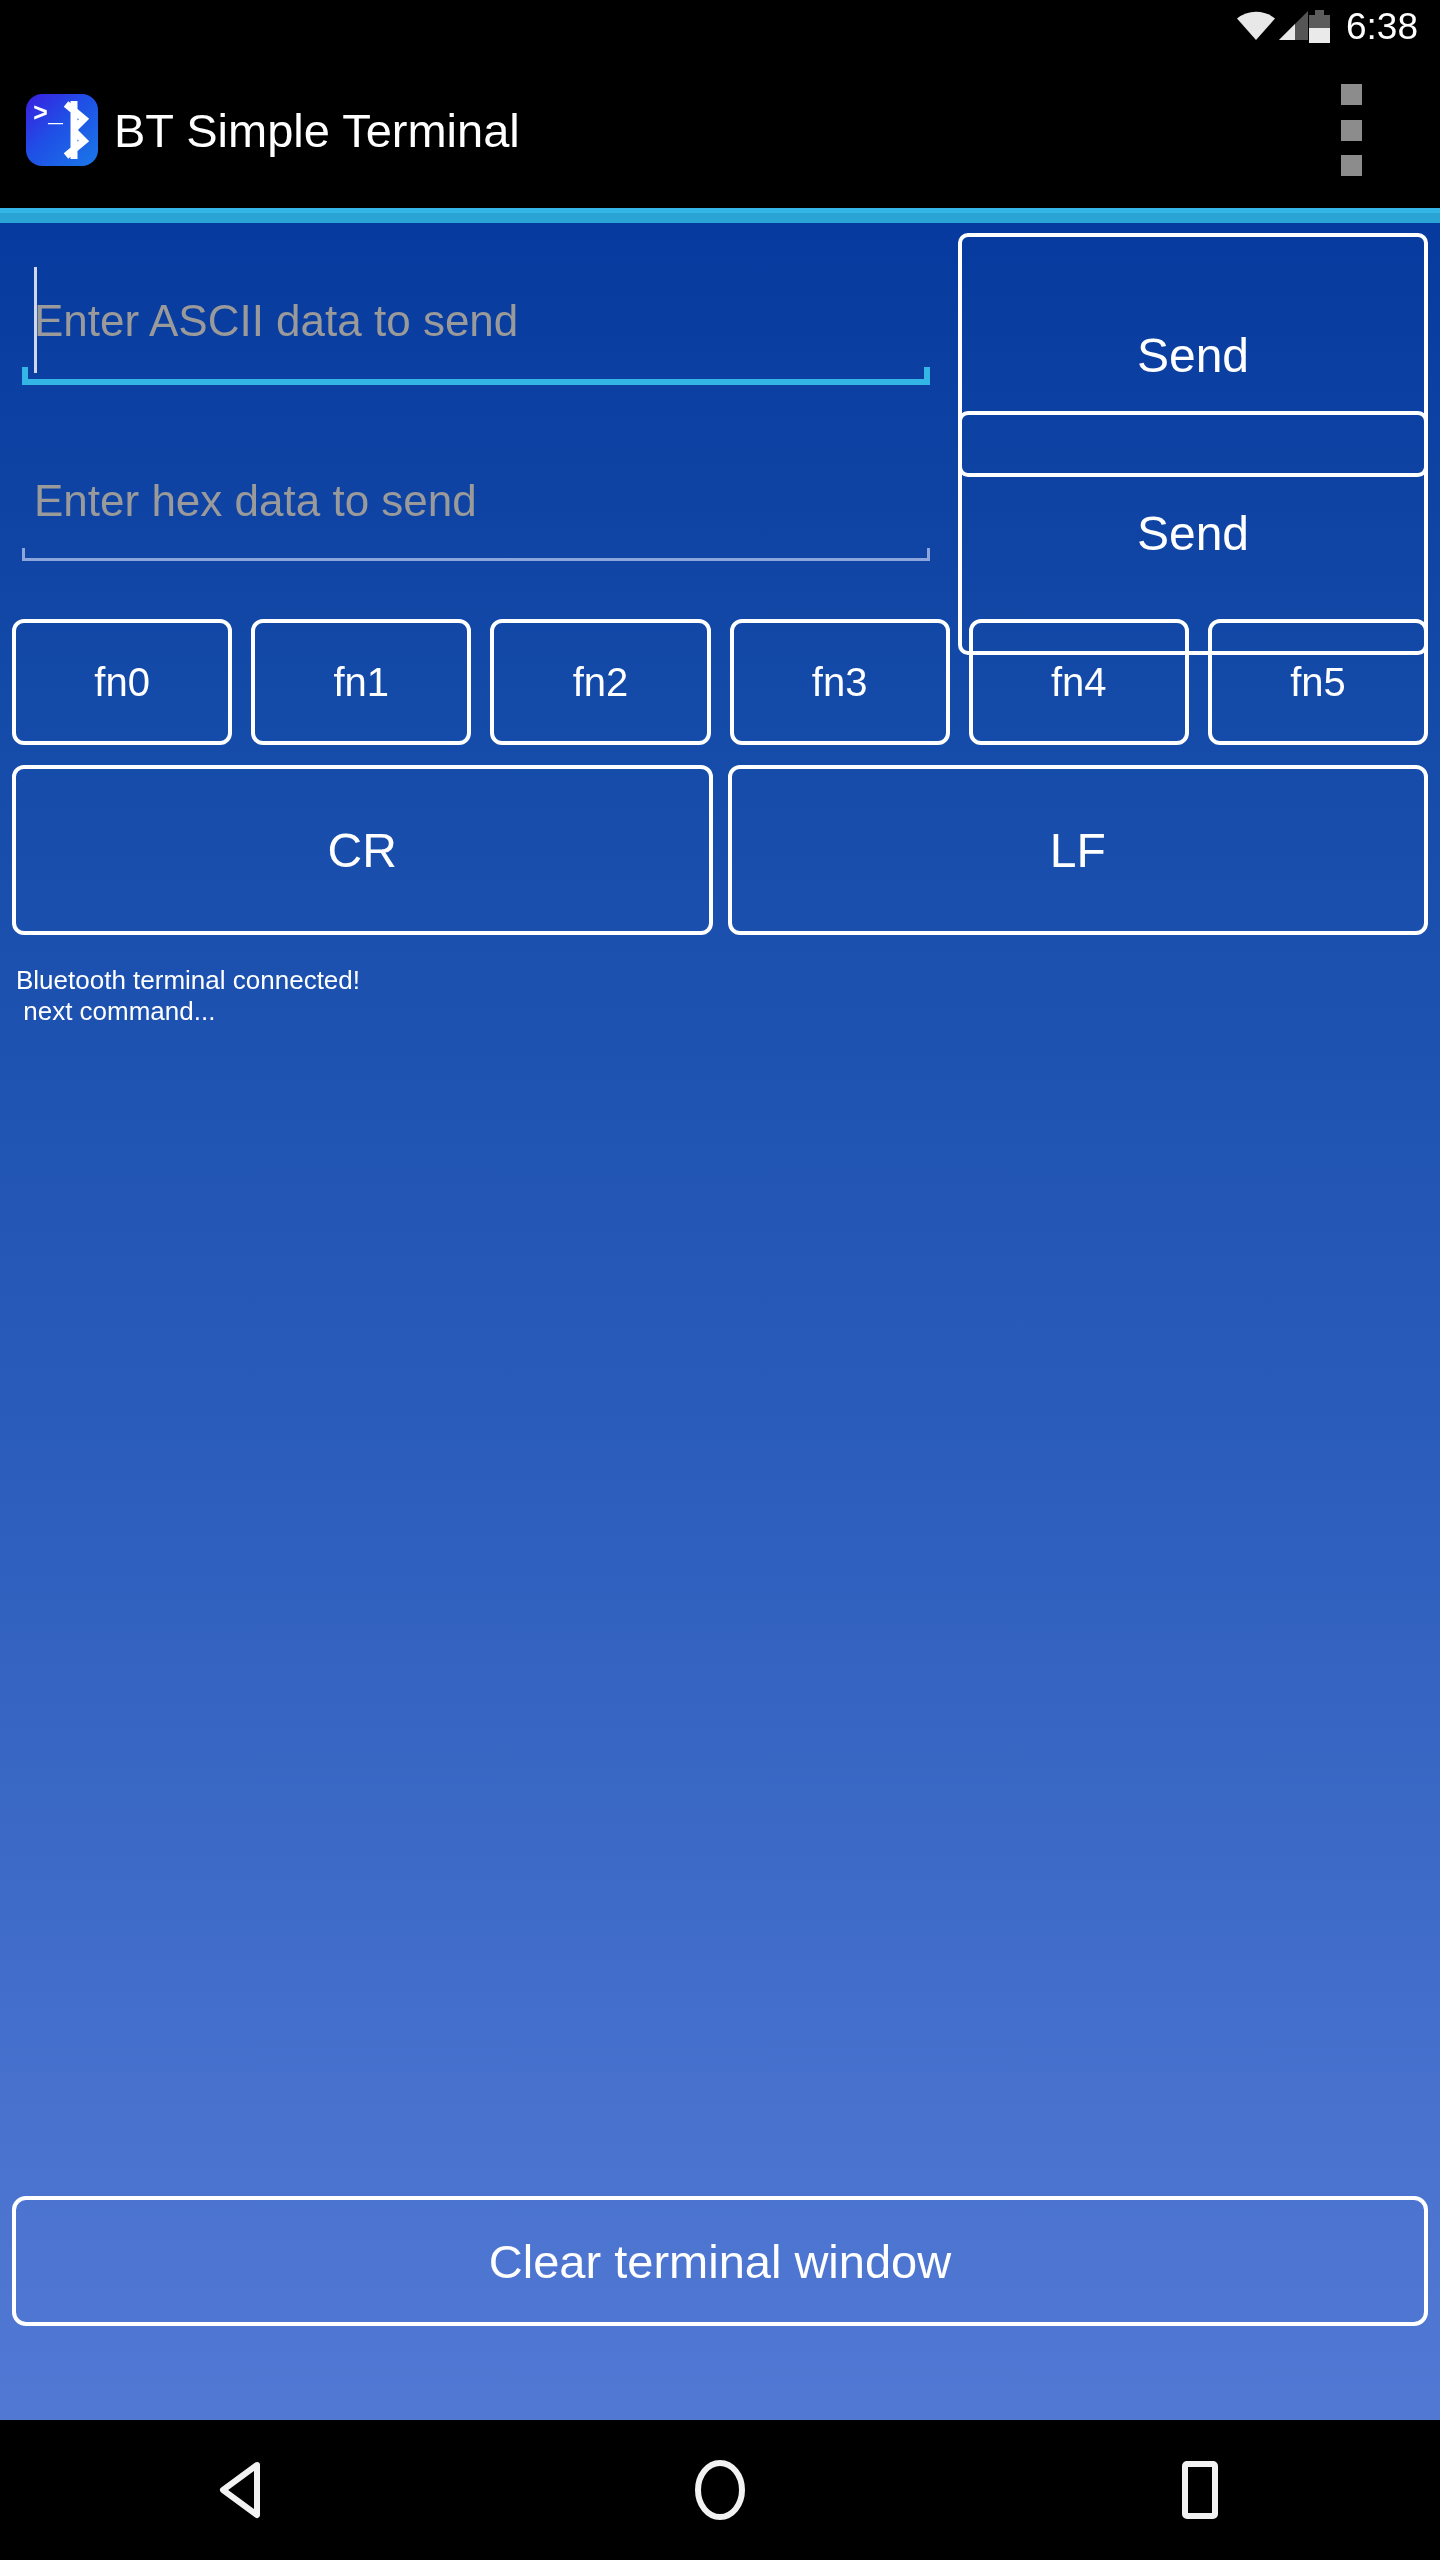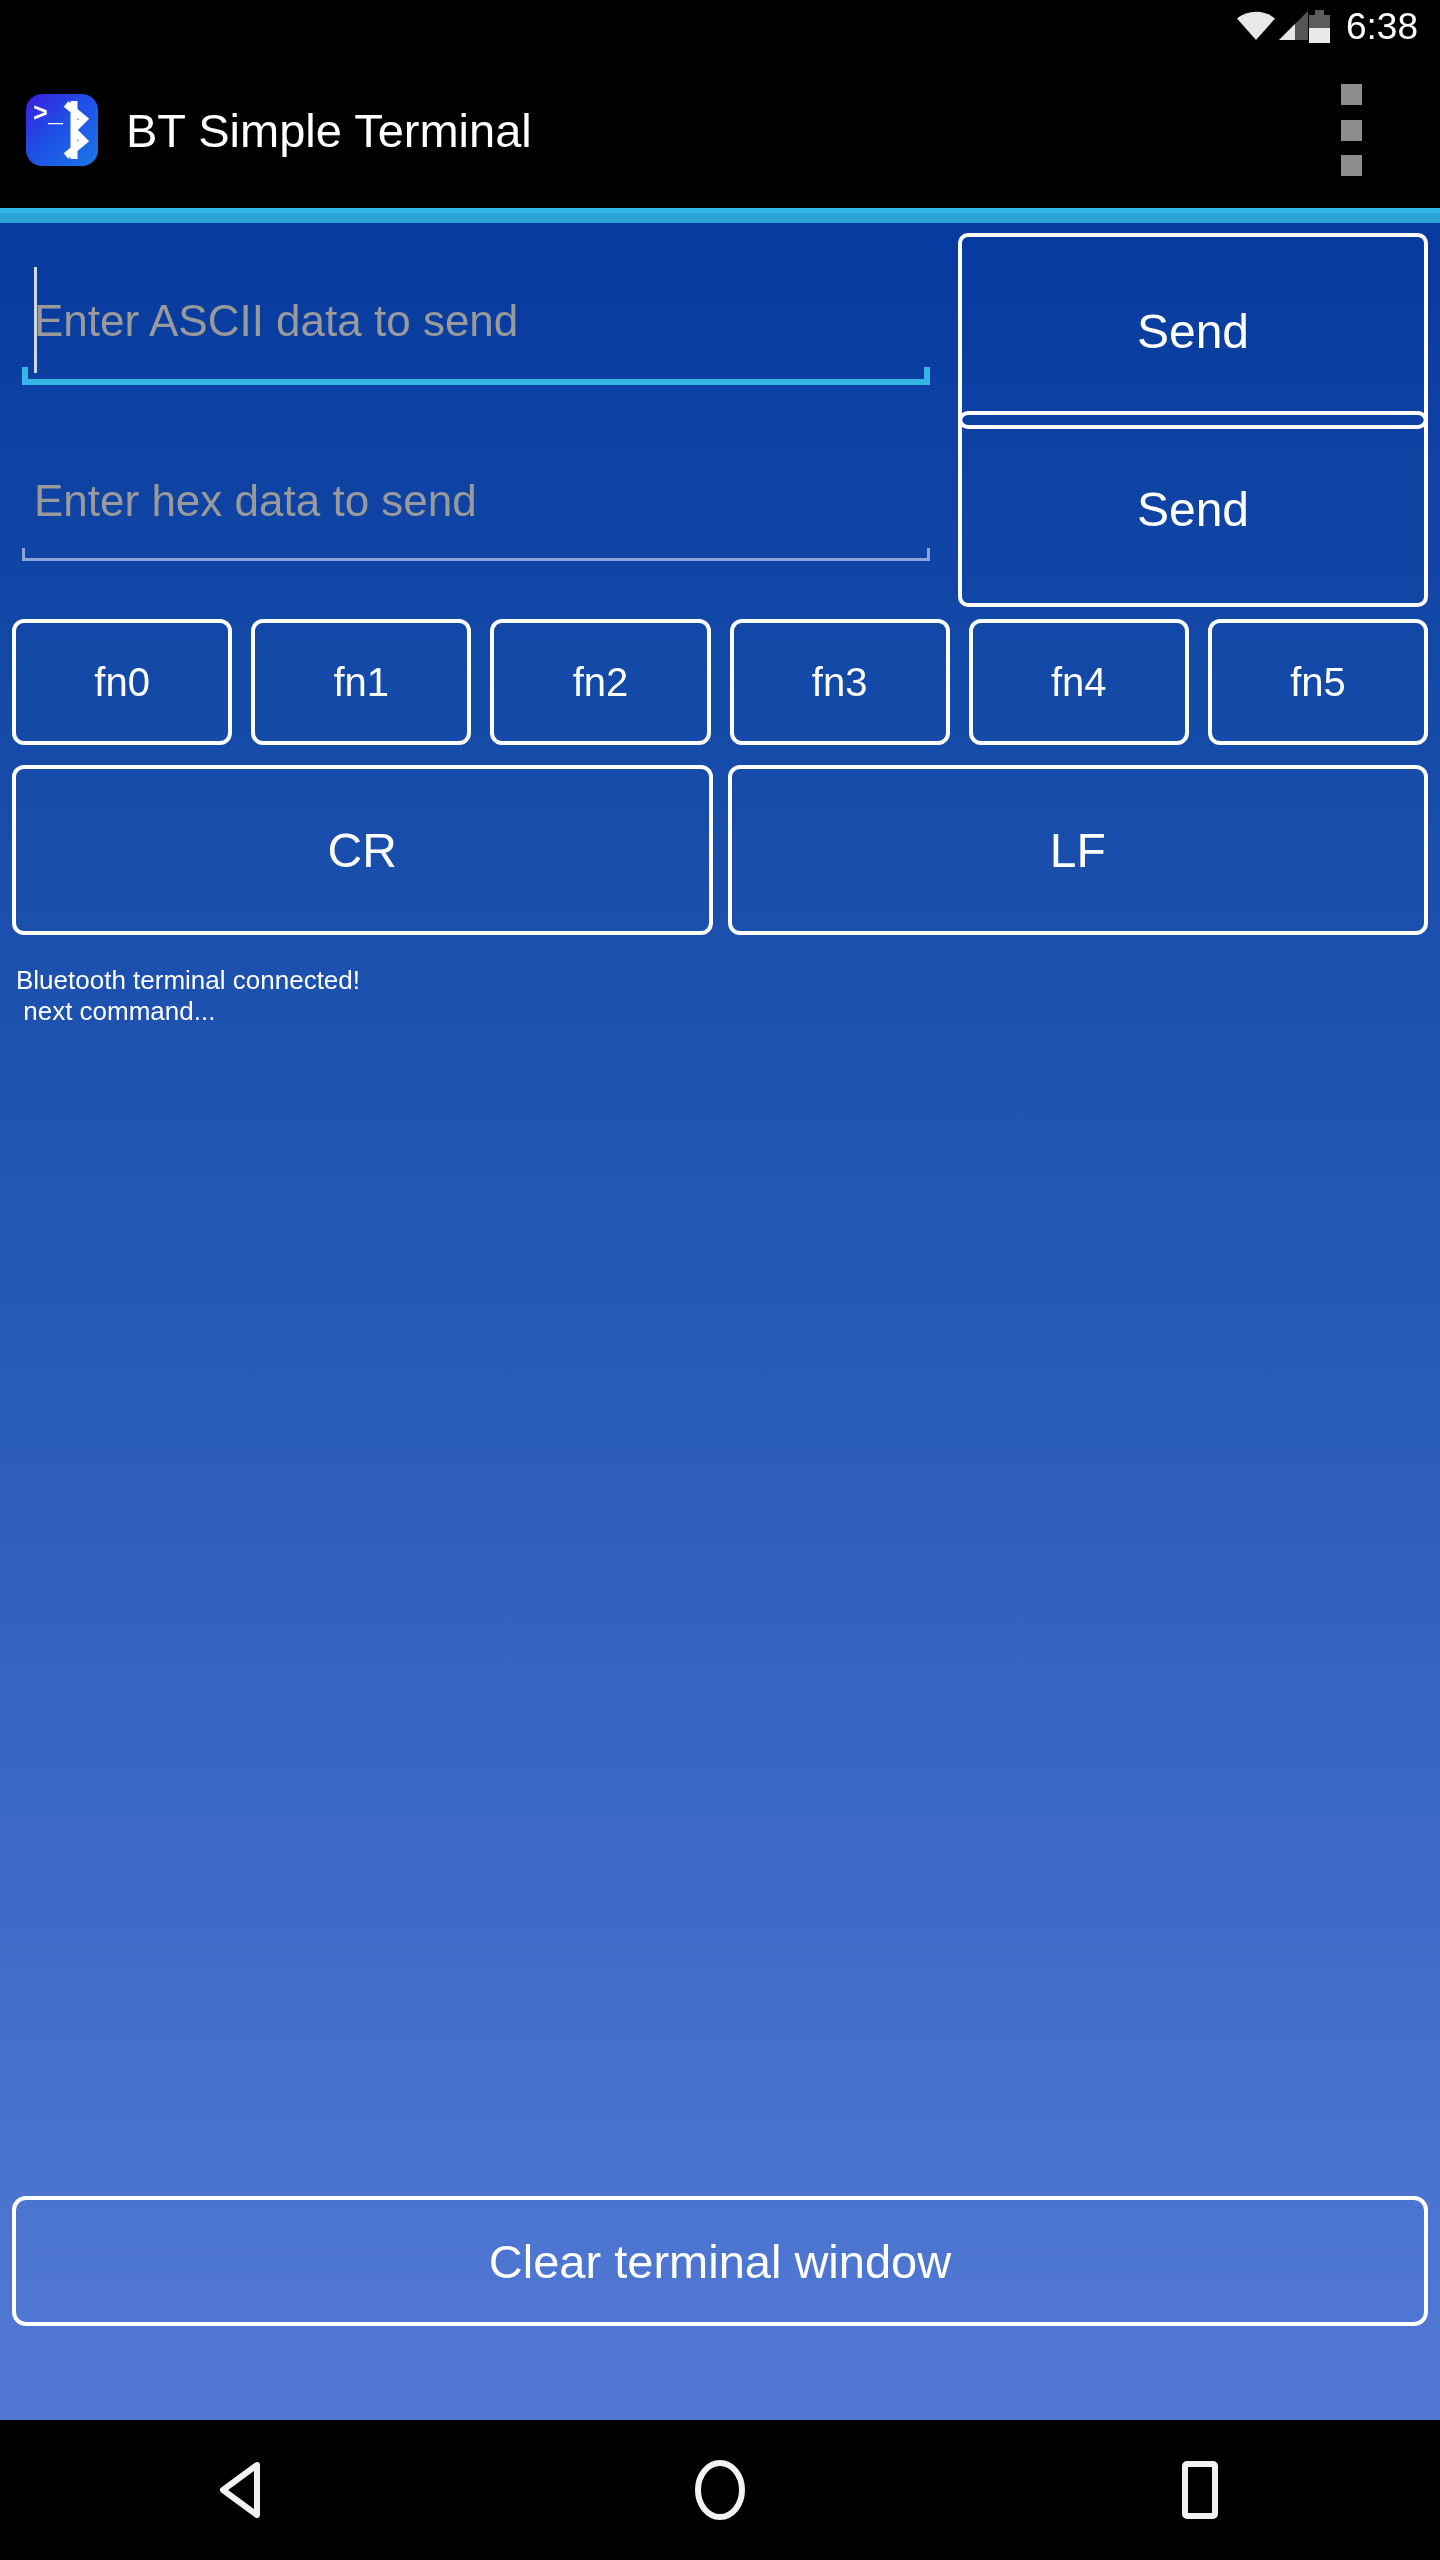--- a/index.html
+++ b/index.html
@@ -57,21 +57,21 @@
   }
   .app-icon .prompt{
     position:absolute; left:7px; top:8px;
     color:#fff; font-family:"Liberation Mono", monospace;
     font-size:25px; font-weight:bold; line-height:1;
   }
   .app-icon .bt-rune{
     position:absolute; right:2px; top:4px; width:44px; height:64px;
   }
   .app-title{
-    color:#fff; font-size:47px; margin-left:28px;
+    color:#fff; font-size:47px; margin-left:16px;
     font-weight:400; white-space:nowrap; line-height:1;
   }
   .overflow-menu{
     position:absolute; right:76px; top:50%; transform:translateY(-50%);
     width:26px; height:92px;
     display:flex; flex-direction:column; justify-content:space-between;
     align-items:center; cursor:pointer;
   }
   .overflow-menu i{
     display:block; width:21px; height:21px; background:#8c8c8c;
@@ -118,21 +118,21 @@
   .field-underline.idle{ height:3px; background:#8ca6dd; bottom:20px; }
   .field-underline.idle::before,
   .field-underline.idle::after{ width:3px; height:13px; background:#8ca6dd; }
 
   .caret{
     position:absolute; left:22px; top:26px;
     width:3px; height:106px; background:#cfd8ea;
   }
 
   .send-btn{
-    width:470px; height:196px; flex:0 0 auto;
+    width:470px; height:244px; flex:0 0 auto;
     border:4px solid #ffffff; border-radius:10px;
     background:transparent; color:#fff;
     font-size:48px; font-family:"Liberation Sans", sans-serif;
     display:flex; align-items:center; justify-content:center;
     cursor:pointer;
   }
   .row1 .send-btn{ margin-top:-8px; }
   .row2{ height:190px; }
   .row2 .send-btn{ margin-top:-10px; }
 

